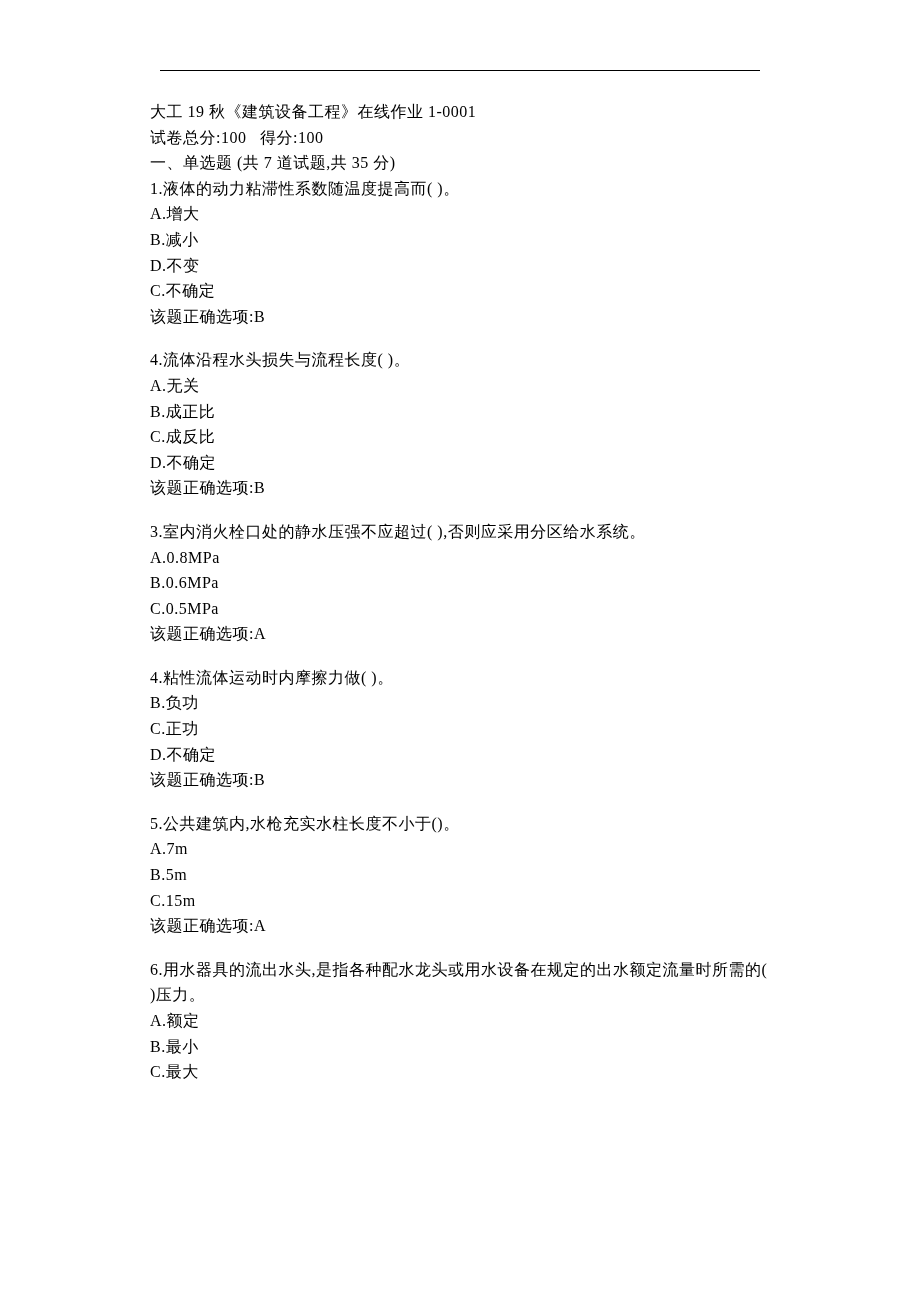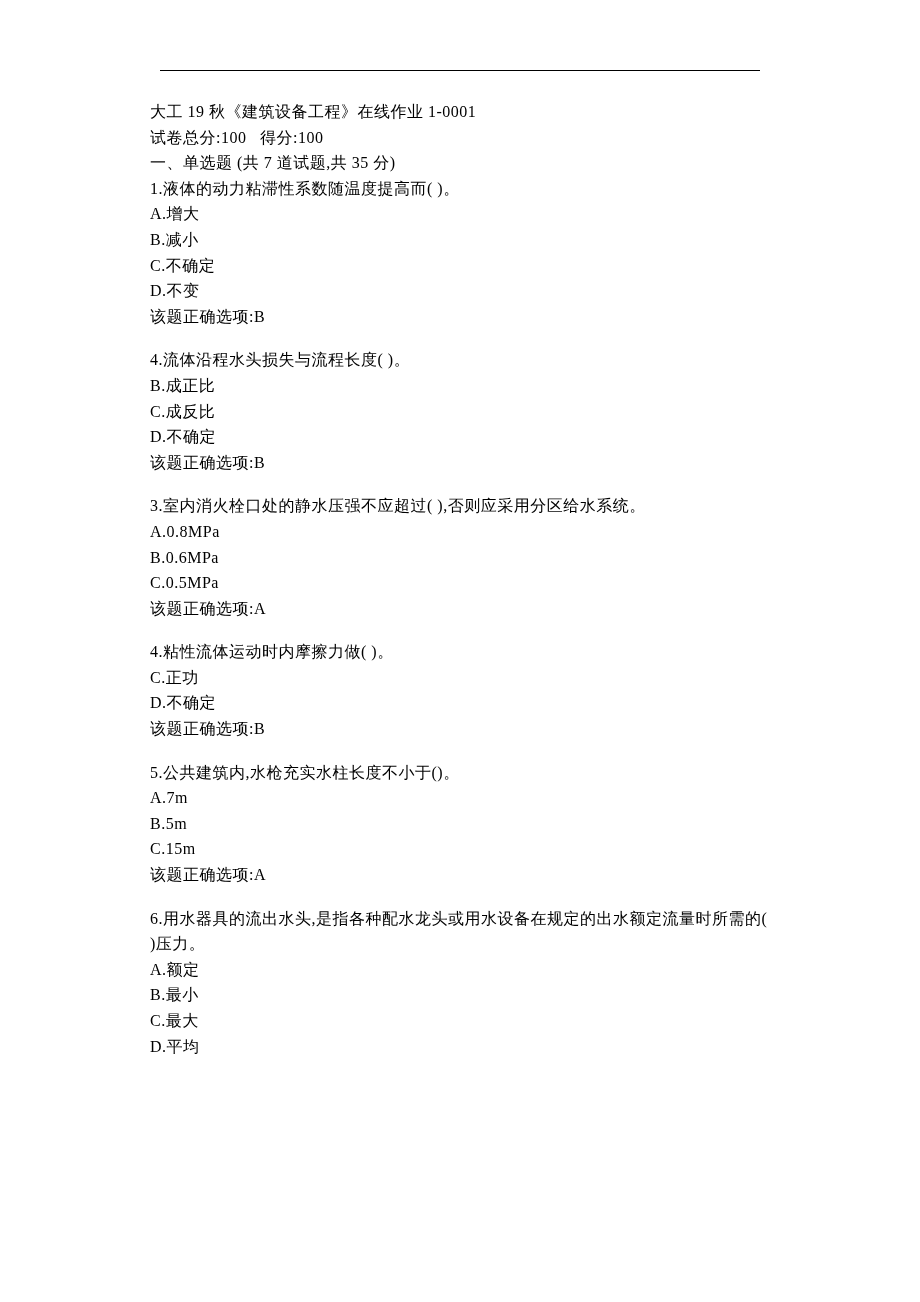--- a/index.html
+++ b/index.html
@@ -39,57 +39,58 @@
 
   <div class="rule"></div>
 
   <div class="block">
     <div class="line">大工 19 秋《建筑设备工程》在线作业 1-0001</div>
     <div class="line">试卷总分:100   得分:100</div>
     <div class="line">一、单选题 (共 7 道试题,共 35 分)</div>
     <div class="line">1.液体的动力粘滞性系数随温度提高而( )。</div>
     <div class="line">A.增大</div>
     <div class="line">B.减小</div>
+    <div class="line">D.不变</div>
     <div class="line">C.不确定</div>
-    <div class="line">D.不变</div>
     <div class="line">该题正确选项:B</div>
   </div>
 
   <div class="block">
     <div class="line">4.流体沿程水头损失与流程长度( )。</div>
+    <div class="line">A.无关</div>
     <div class="line">B.成正比</div>
     <div class="line">C.成反比</div>
     <div class="line">D.不确定</div>
     <div class="line">该题正确选项:B</div>
   </div>
 
   <div class="block">
     <div class="line">3.室内消火栓口处的静水压强不应超过( ),否则应采用分区给水系统。</div>
     <div class="line">A.0.8MPa</div>
     <div class="line">B.0.6MPa</div>
     <div class="line">C.0.5MPa</div>
     <div class="line">该题正确选项:A</div>
   </div>
 
   <div class="block">
     <div class="line">4.粘性流体运动时内摩擦力做( )。</div>
+    <div class="line">B.负功</div>
     <div class="line">C.正功</div>
     <div class="line">D.不确定</div>
     <div class="line">该题正确选项:B</div>
   </div>
 
   <div class="block">
     <div class="line">5.公共建筑内,水枪充实水柱长度不小于()。</div>
     <div class="line">A.7m</div>
     <div class="line">B.5m</div>
     <div class="line">C.15m</div>
     <div class="line">该题正确选项:A</div>
   </div>
 
   <div class="block">
     <div class="line">6.用水器具的流出水头,是指各种配水龙头或用水设备在规定的出水额定流量时所需的( )压力。</div>
     <div class="line">A.额定</div>
     <div class="line">B.最小</div>
     <div class="line">C.最大</div>
-    <div class="line">D.平均</div>
   </div>
 
 </div>
 
 </body></html>

